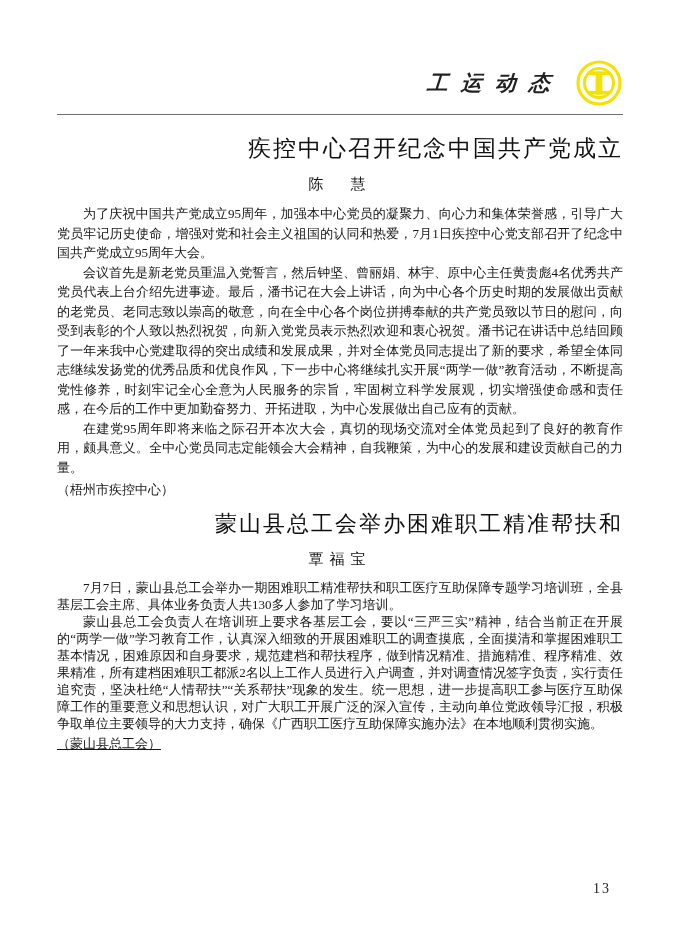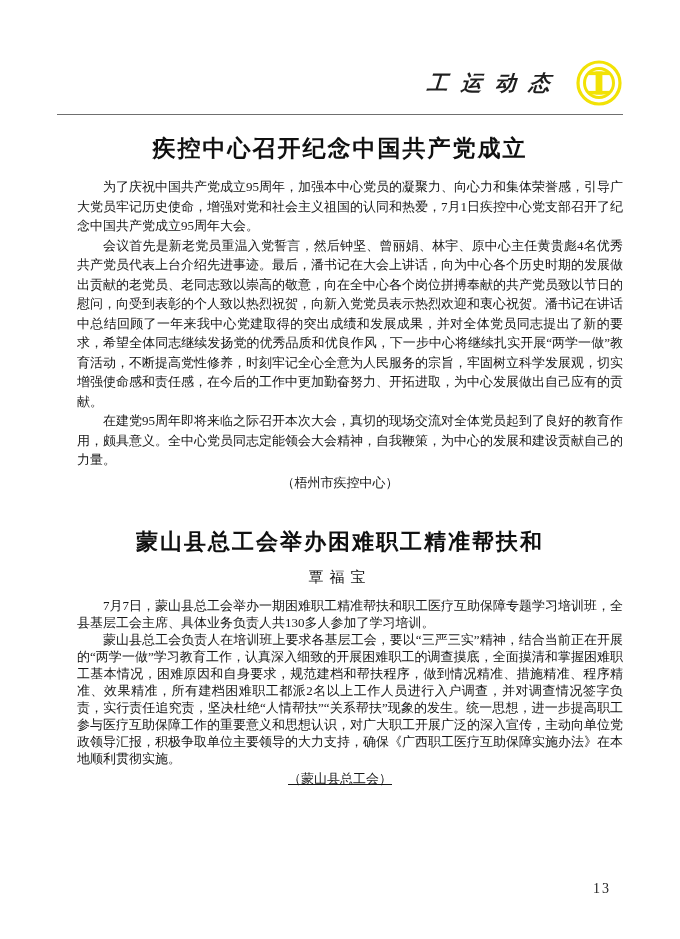--- a/index.html
+++ b/index.html
@@ -38,52 +38,52 @@
   .union-logo { width: 48px; height: 48px; flex: 0 0 auto; }
   .header-rule {
     margin-top: 6px;
     border-top: 1.5px solid #6f6f6f;
     height: 0;
   }
 
   
   .article-title {
     font-family: "Liberation Sans", sans-serif;
-    font-weight: bold;
-    text-align: center;
+    font-weight: normal;
+    text-align: right;
     color: #101010;
     letter-spacing: 2px;
   }
   .article-title .tline { display: block; }
   #article-1 .article-title { margin-top: 14px; font-size: 23px; line-height: 38px; }
-  #article-2 .article-title { margin-top: 32px; font-size: 22px; line-height: 36px; }
+  #article-2 .article-title { margin-top: 6px; font-size: 22px; line-height: 36px; }
 
   .article-author {
     text-align: center;
     font-size: 15px;
     line-height: 20px;
     margin-top: 7px;
     letter-spacing: 6px;
     color: #151515;
   }
 
   
-  .article-body { margin-top: 10px; margin-left: 20px; }
+  .article-body { margin-top: 10px; }
   .article-body p {
     font-size: 13px;
     text-align: justify;
     text-justify: inter-character;
     text-indent: 2em;
     color: #161616;
   }
   #article-1 .article-body p { line-height: 19.5px; }
   #article-2 .article-body p { line-height: 17px; }
 
   .attribution {
-    text-align: center;
+    text-align: left;
     font-size: 13px;
     margin-top: 3px;
     color: #161616;
   }
   #article-1 .attribution { line-height: 19.5px; }
   #article-2 .attribution { line-height: 17px; text-decoration: underline; }
 
   .page-number {
     position: absolute;
     right: 69px;
@@ -109,20 +109,21 @@
         <rect x="13.5" y="12.5" width="21" height="3.6" fill="#f2e205"></rect>
         <rect x="13.5" y="31.9" width="21" height="3.6" fill="#f2e205"></rect>
       </svg>
     </div>
     <div class="header-rule"></div>
 
     <article id="article-1">
       <h1 class="article-title">
         <span class="tline">疾控中心召开纪念中国共产党成立</span>
       </h1>
+      <div class="article-author">陈　慧</div>
       <div class="article-body">
         <p>为了庆祝中国共产党成立95周年，加强本中心党员的凝聚力、向心力和集体荣誉感，引导广大党员牢记历史使命，增强对党和社会主义祖国的认同和热爱，7月1日疾控中心党支部召开了纪念中国共产党成立95周年大会。</p>
         <p>会议首先是新老党员重温入党誓言，然后钟坚、曾丽娟、林宇、原中心主任黄贵彪4名优秀共产党员代表上台介绍先进事迹。最后，潘书记在大会上讲话，向为中心各个历史时期的发展做出贡献的老党员、老同志致以崇高的敬意，向在全中心各个岗位拼搏奉献的共产党员致以节日的慰问，向受到表彰的个人致以热烈祝贺，向新入党党员表示热烈欢迎和衷心祝贺。潘书记在讲话中总结回顾了一年来我中心党建取得的突出成绩和发展成果，并对全体党员同志提出了新的要求，希望全体同志继续发扬党的优秀品质和优良作风，下一步中心将继续扎实开展“两学一做”教育活动，不断提高党性修养，时刻牢记全心全意为人民服务的宗旨，牢固树立科学发展观，切实增强使命感和责任感，在今后的工作中更加勤奋努力、开拓进取，为中心发展做出自己应有的贡献。</p>
         <p>在建党95周年即将来临之际召开本次大会，真切的现场交流对全体党员起到了良好的教育作用，颇具意义。全中心党员同志定能领会大会精神，自我鞭策，为中心的发展和建设贡献自己的力量。</p>
       </div>
       <div class="attribution">（梧州市疾控中心）</div>
     </article>
 
     <article id="article-2">
       <h1 class="article-title">

